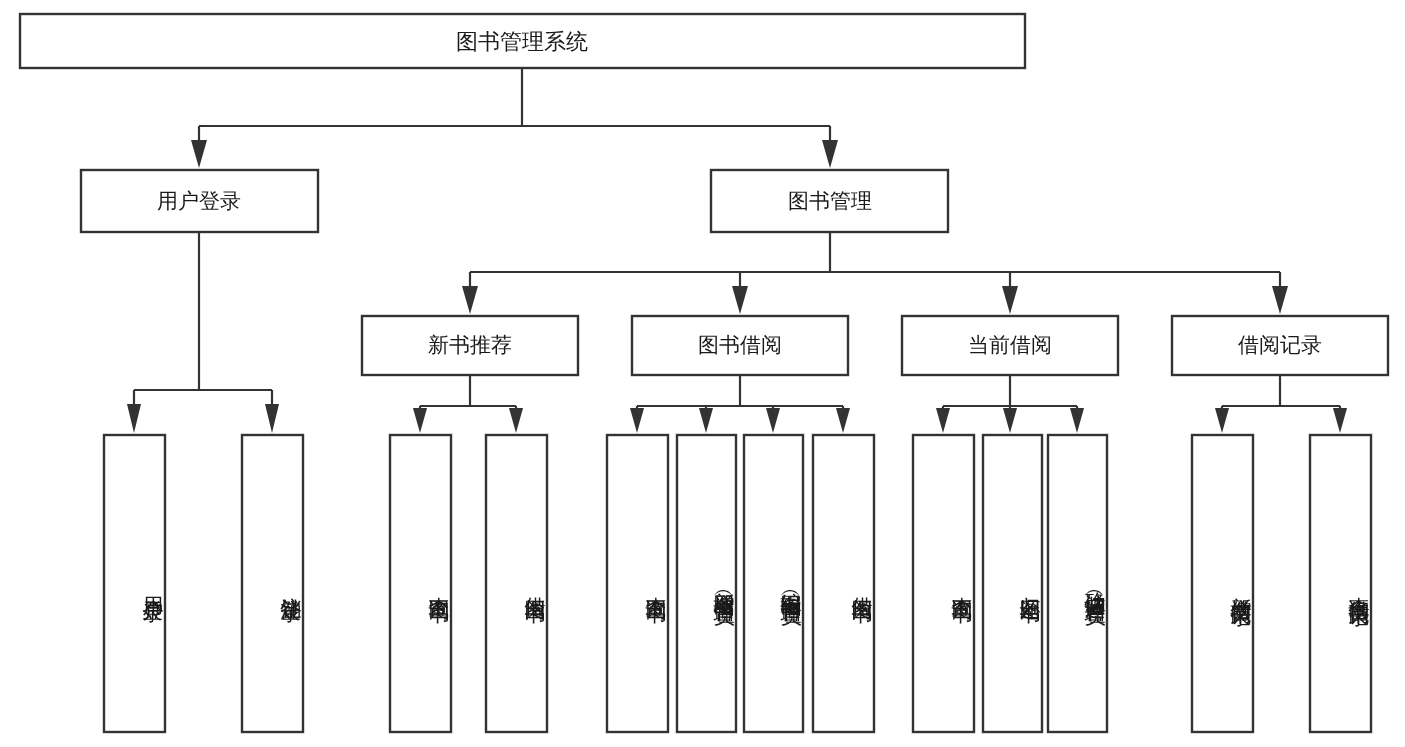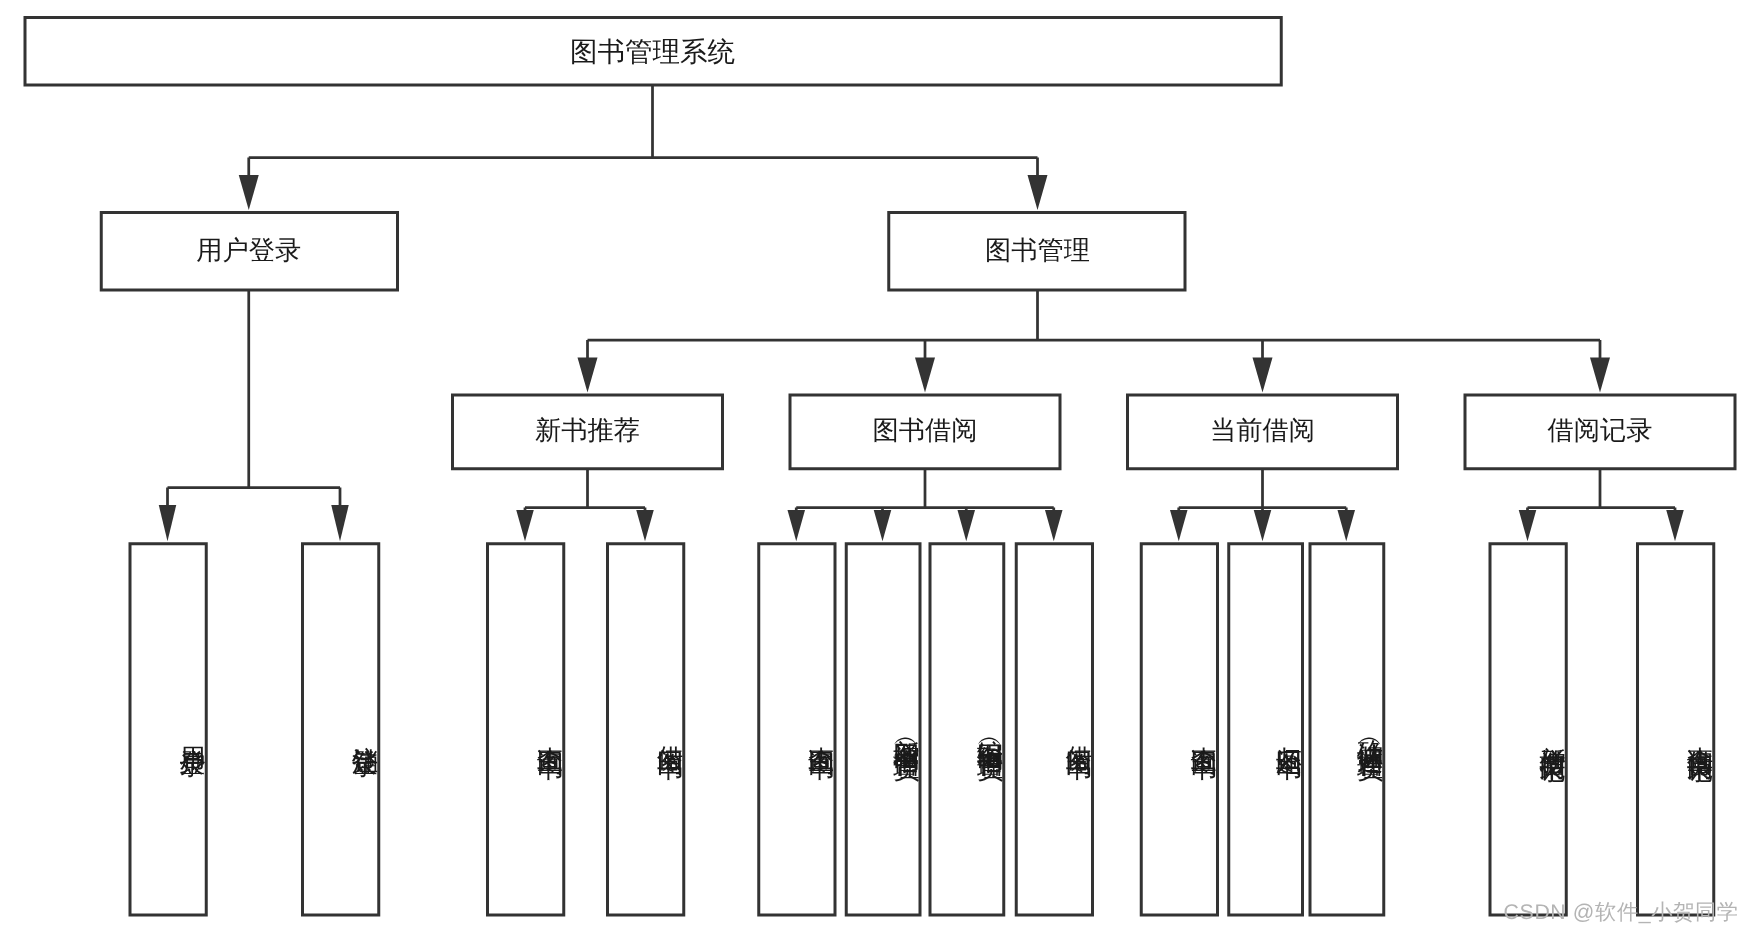--- a/index.html
+++ b/index.html
@@ -216,15 +216,14 @@
   <div class="leaf-label" style="left:607px; top:504px; width:61px; height:160px;">查询图书</div>
   <div class="leaf-label" style="left:677px; top:441px; width:59px; height:285px;">新增图书（管理员）</div>
   <div class="leaf-label" style="left:744px; top:441px; width:59px; height:285px;">编辑图书（管理员）</div>
   <div class="leaf-label" style="left:813px; top:504px; width:61px; height:160px;">借阅图书</div>
   <div class="leaf-label" style="left:913px; top:504px; width:61px; height:160px;">查询图书</div>
   <div class="leaf-label" style="left:983px; top:504px; width:59px; height:160px;">归还图书</div>
   <div class="leaf-label" style="left:1048px; top:441px; width:59px; height:285px;">确认归还（管理员）</div>
   <div class="leaf-label" style="left:1192px; top:468px; width:61px; height:235px;">新增借阅记录</div>
   <div class="leaf-label" style="left:1310px; top:468px; width:61px; height:235px;">查询借阅记录</div>
 
-  <div class="watermark">CSDN @软件_小贺同学</div>
 
 </div>
 
 </body></html>

